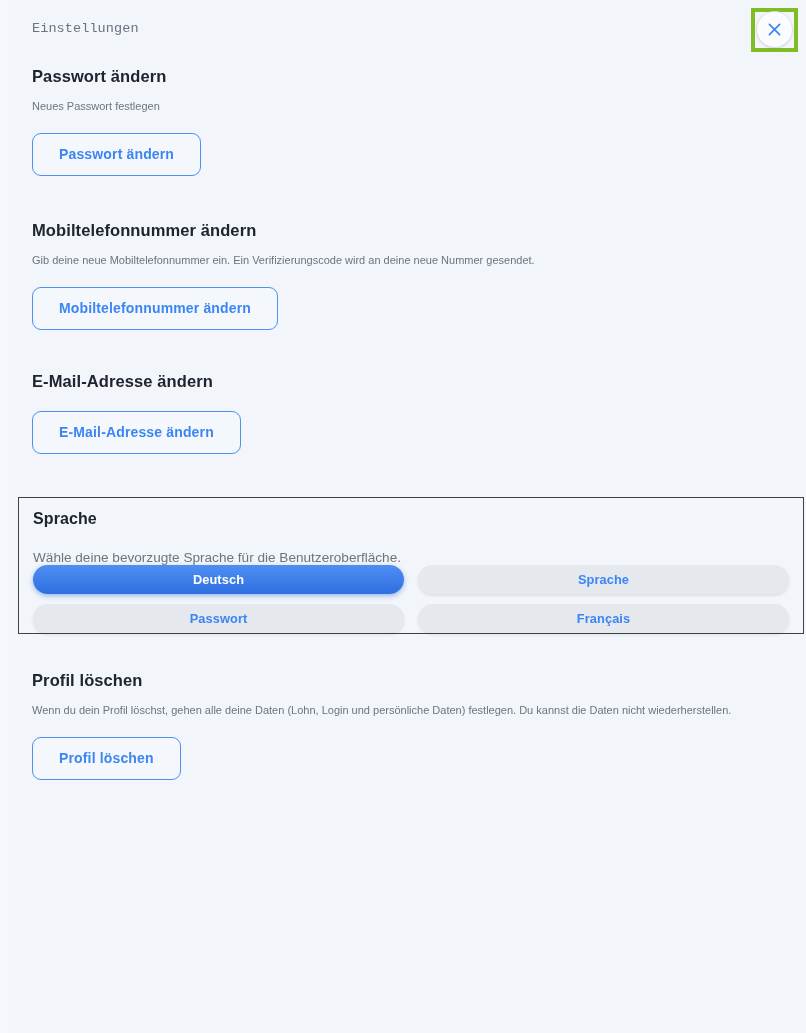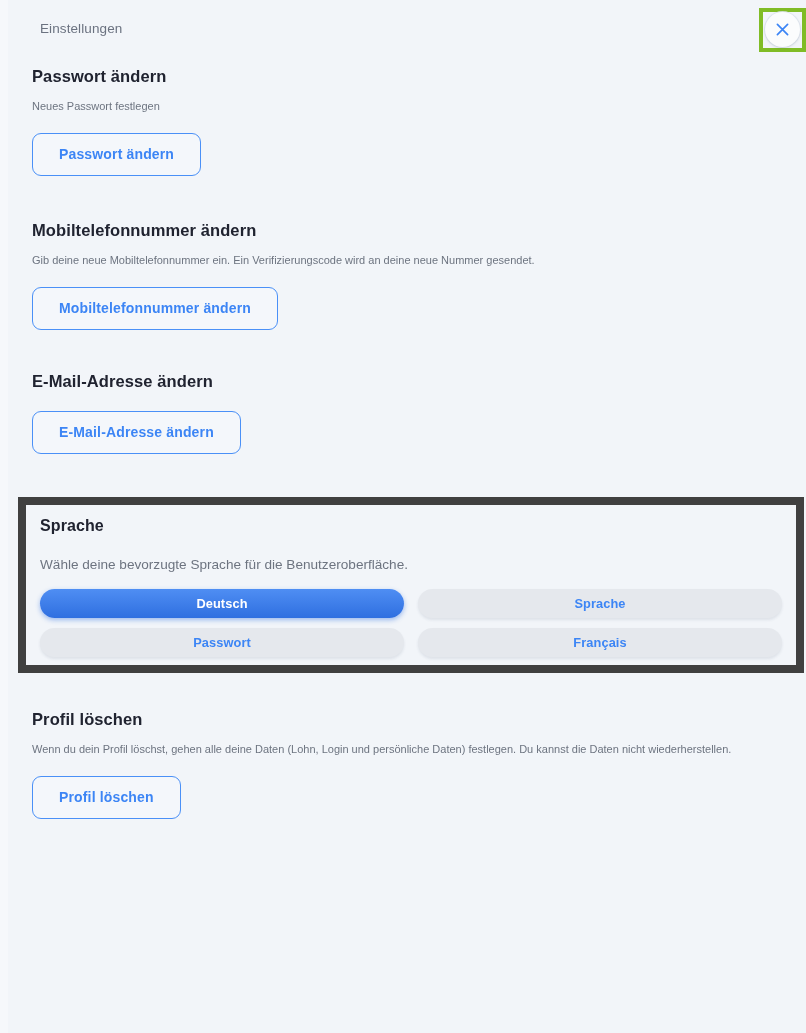--- a/index.html
+++ b/index.html
@@ -23,22 +23,22 @@
   .left-rail {
     position: absolute;
     left: 0; top: 0;
     width: 8px; height: 1033px;
     background: #f6f8fb;
   }
 
   
   .topbar {
     position: absolute;
-    left: 16px; top: 0;
-    width: 676px; height: 57px;
+    left: 8px; top: 0;
+    width: 676px; height: 57px; font-family: Liberation Mono, monospace;
   }
   .topbar-title {
     position: absolute;
     left: 24px; top: 21px;
     font-size: 13.5px;
     color: #6b7280;
     letter-spacing: .1px;
     white-space: nowrap;
   }
   .close-highlight {
@@ -103,36 +103,35 @@
     letter-spacing: .15px;
     cursor: pointer;
     white-space: nowrap;
     font-family: "Liberation Sans", sans-serif;
   }
 
   
   .lang-wrap {
     position: relative;
     margin: 0 10px;
-    border: 8px solid #404040;
-    padding: 12px 14px 8px 14px;
+    border: 1px solid #404040;
+    padding: 12px 14px 0 14px;
   }
   .lang-title {
     font-size: 16px;
     font-weight: 700;
     color: #202330;
     letter-spacing: .1px;
   }
   .lang-desc {
     margin-top: 22px;
     font-size: 13.6px;
     color: #6d7480;
   }
   .lang-grid {
-    margin-top: 17px;
     display: grid;
     grid-template-columns: 1fr 1fr;
     column-gap: 14px;
     row-gap: 10px;
   }
   .lang-btn {
     height: 29px;
     border: none;
     border-radius: 15px;
     background: #e5e8ed;

